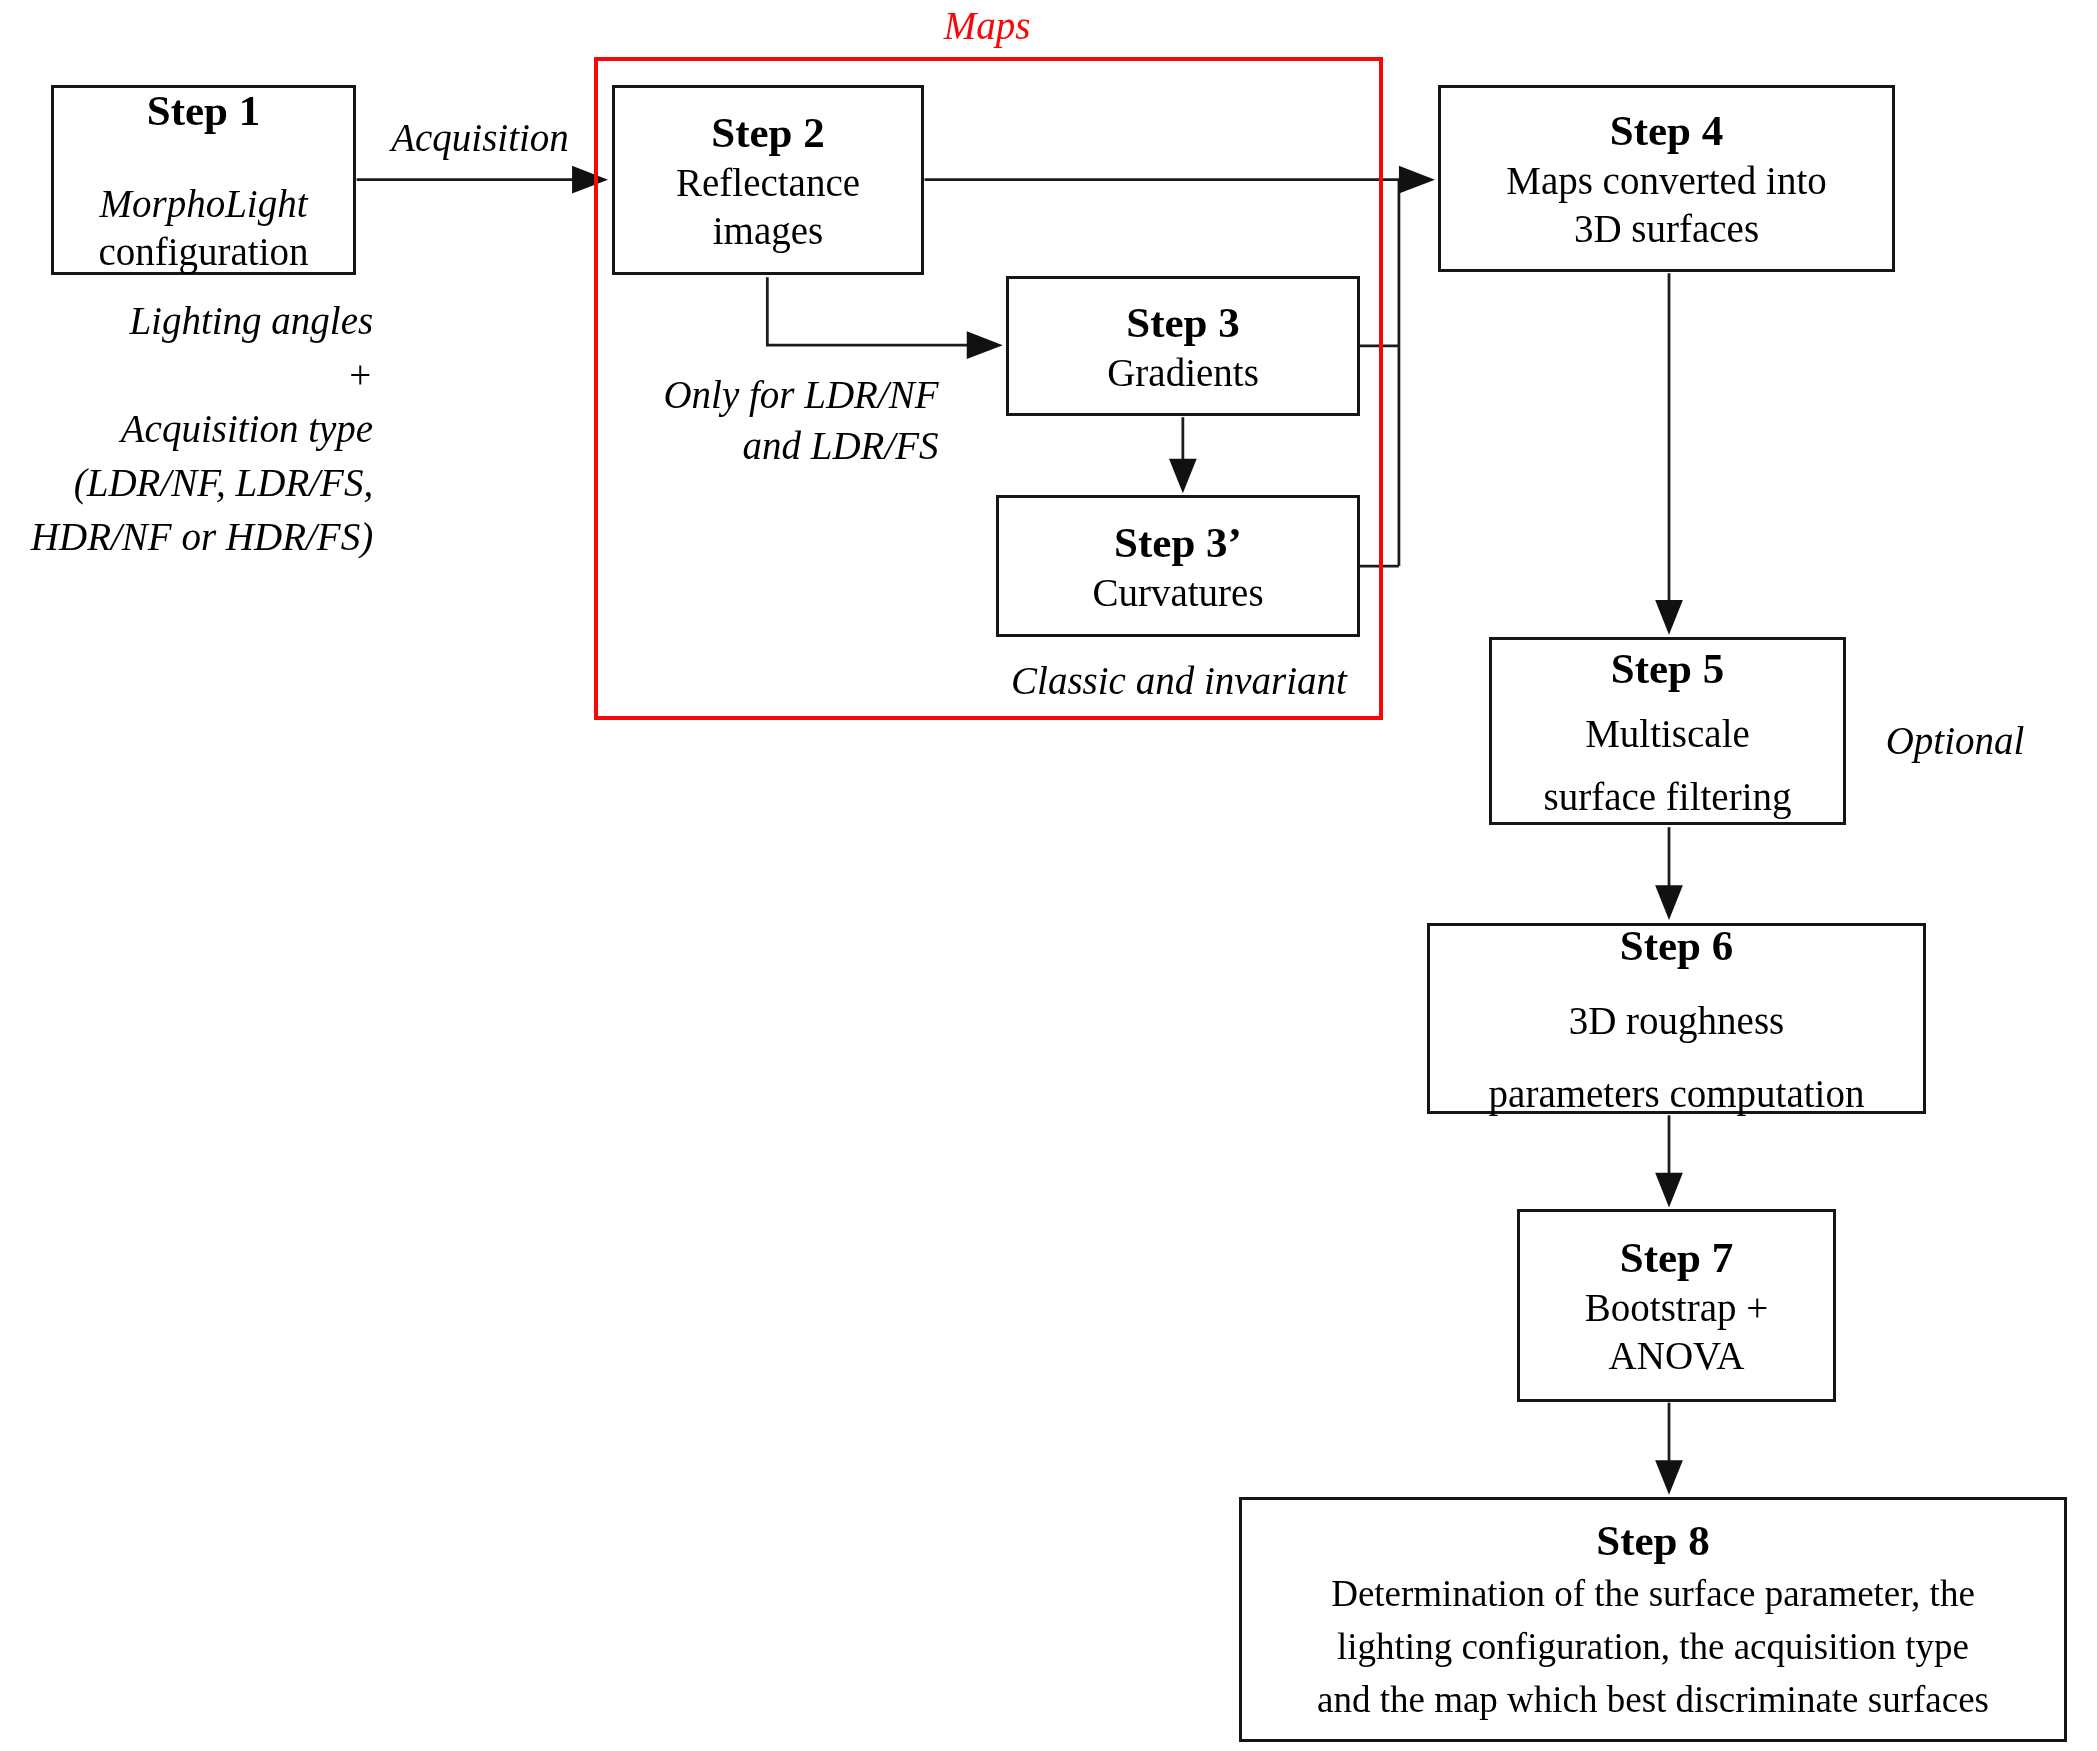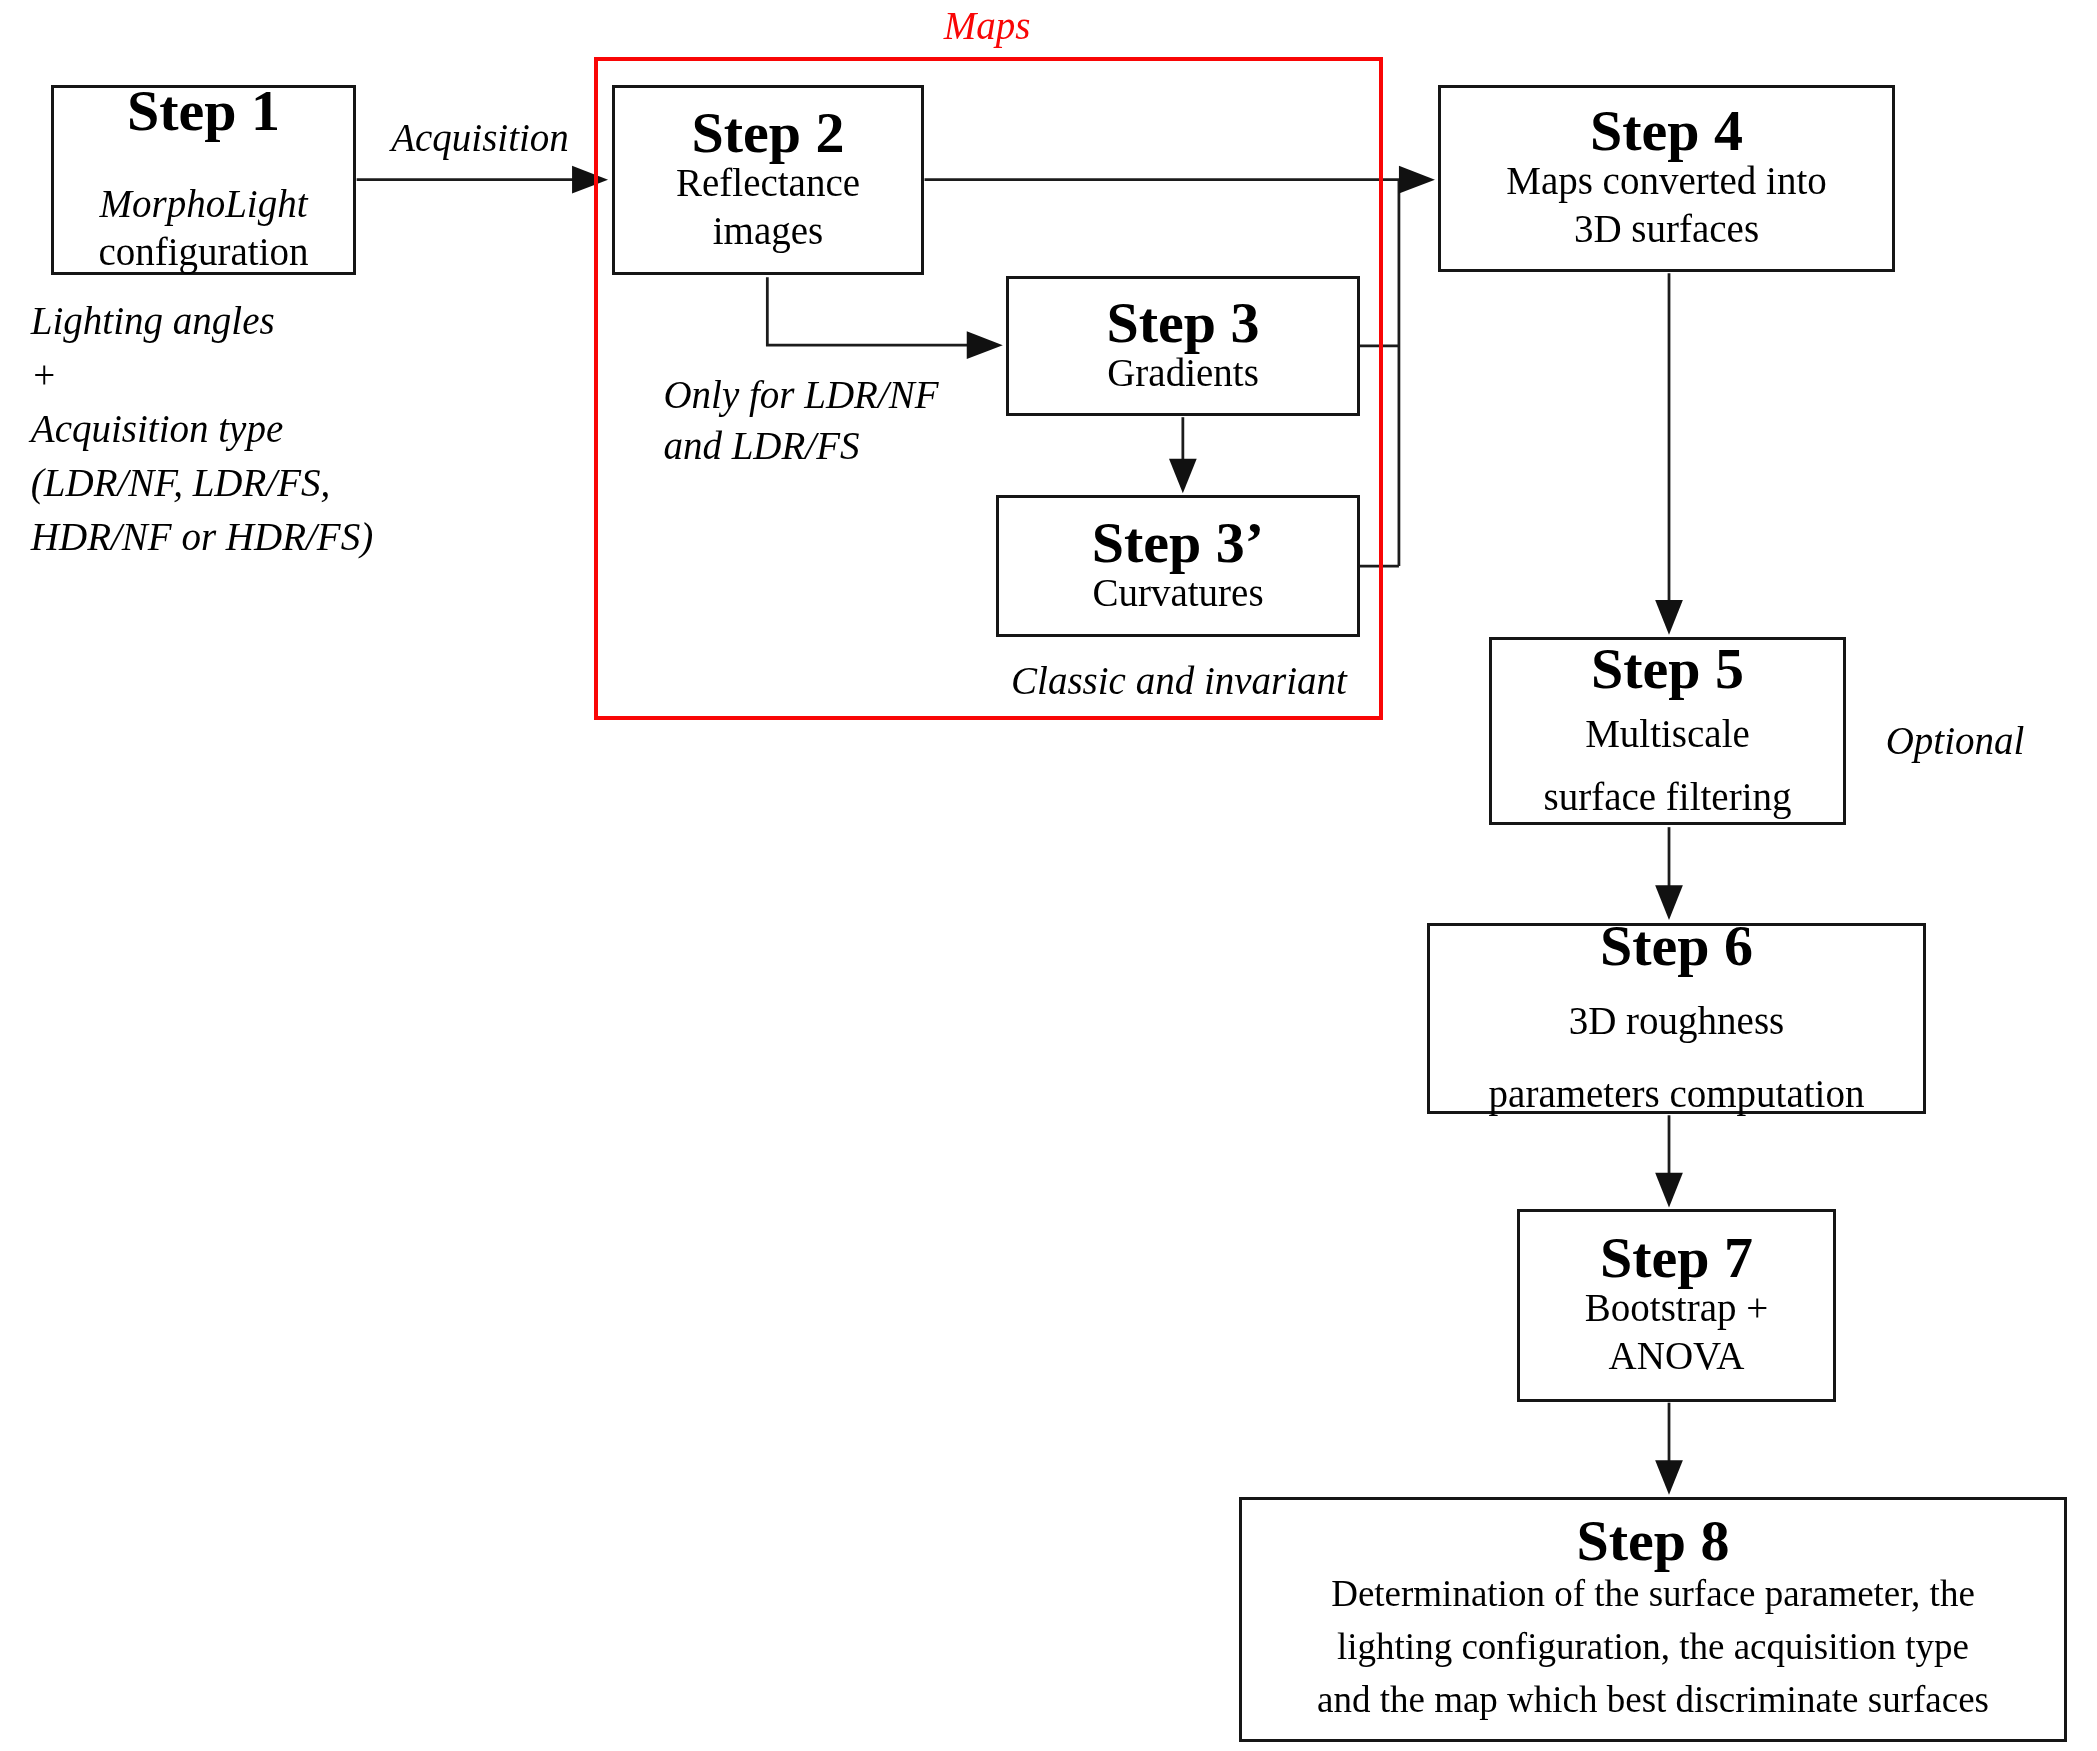--- a/index.html
+++ b/index.html
@@ -15,29 +15,29 @@
   .box{
     position:absolute;
     box-sizing:border-box;
     border:3.5px solid #161616;
     background:#ffffff;
     display:flex;flex-direction:column;
     align-items:center;justify-content:center;
     text-align:center;
     z-index:2;
   }
-  .title{font-size:58px;font-weight:bold;line-height:53px;white-space:nowrap;}
+  .title{font-size:43px;font-weight:bold;line-height:53px;white-space:nowrap;}
   .line{font-size:39px;line-height:48px;white-space:nowrap;}
   .line.small{font-size:37px;line-height:53px;}
   .italic{font-style:italic;margin-top:43px;}
   .flabel{
     position:absolute;
     font-style:italic;
     font-size:39px;line-height:51px;
-    text-align:left;
+    text-align:right;
     transform:translate(-50%,-50%);
     white-space:nowrap;
     z-index:3;
   }
   #maps-region{
     position:absolute;
     box-sizing:border-box;
     left:594px;top:57px;width:789px;height:663px;
     border:4.2px solid #f90606;
     z-index:1;

